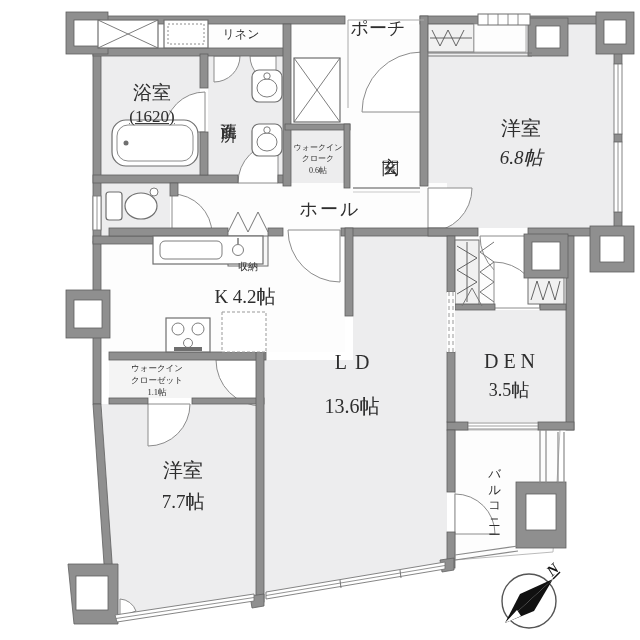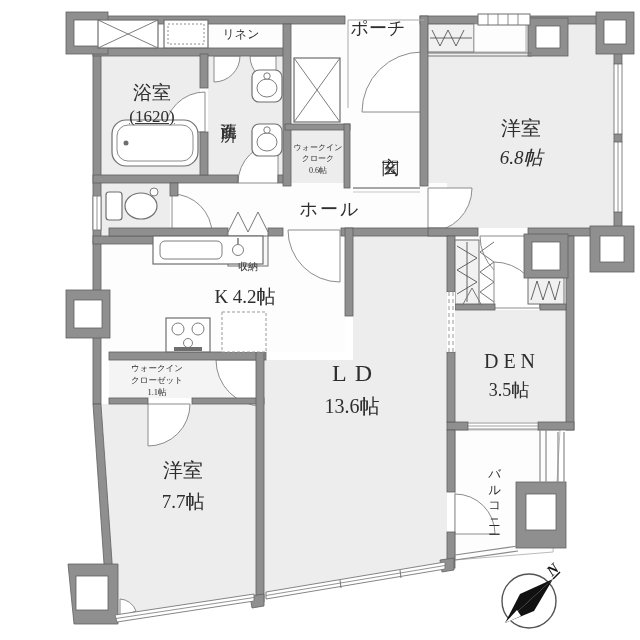--- a/index.html
+++ b/index.html
@@ -265,20 +265,20 @@
 <div class="lbl" style="left:330px;top:209px;font-size:18px;letter-spacing:2px;">ホール</div>
 <div class="lbl" style="left:248px;top:251px;font-size:10px;margin-top:16px;">収納</div>
 <div class="lbl" style="left:245px;top:297px;font-size:19px;">K 4.2帖</div>
 <div class="lbl tiny" style="left:157px;top:368px;font-size:8.5px;">ウォークイン</div>
 <div class="lbl tiny" style="left:157px;top:380px;font-size:8.5px;">クローゼット</div>
 <div class="lbl tiny" style="left:157px;top:392px;font-size:8.5px;">1.1帖</div>
 <div class="lbl" style="left:521px;top:128px;font-size:20px;">洋室</div>
 <div class="lbl" style="left:521px;top:158px;font-size:19px;font-style:italic;">6.8帖</div>
 <div class="lbl" style="left:183px;top:470px;font-size:20px;">洋室</div>
 <div class="lbl" style="left:183px;top:502px;font-size:19px;">7.7帖</div>
-<div class="lbl ls8" style="left:356px;top:374px;font-size:24px;">LD</div>
+<div class="lbl ls8" style="left:356px;top:362px;font-size:20px;">LD</div>
 <div class="lbl" style="left:352px;top:406px;font-size:20px;">13.6帖</div>
 <div class="lbl ls5" style="left:512px;top:361px;font-size:20px;">DEN</div>
 <div class="lbl" style="left:509px;top:390px;font-size:18px;">3.5帖</div>
 <div class="lbl v" style="left:494px;top:495px;font-size:12.5px;letter-spacing:3px;">バルコニー</div>
 
 <div id="compass-n">N</div>
 </div>
 
 </body></html>

